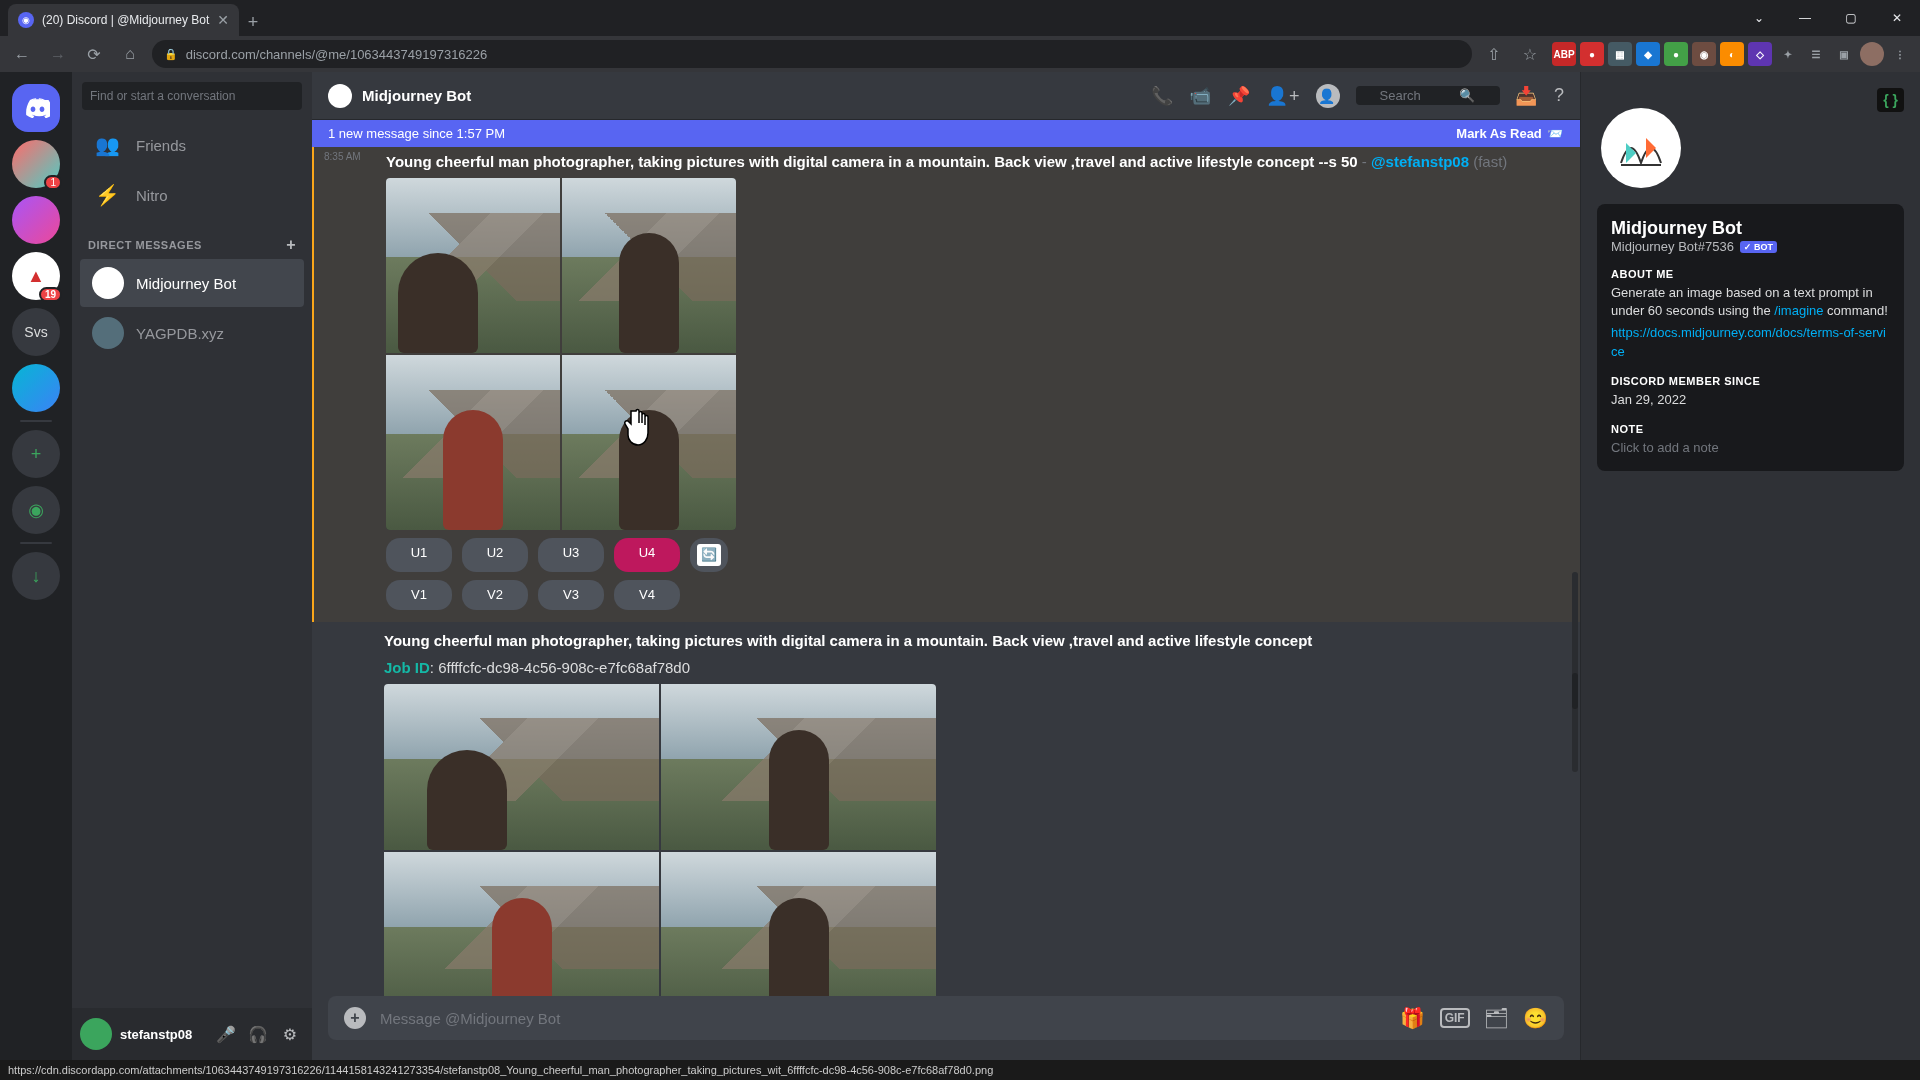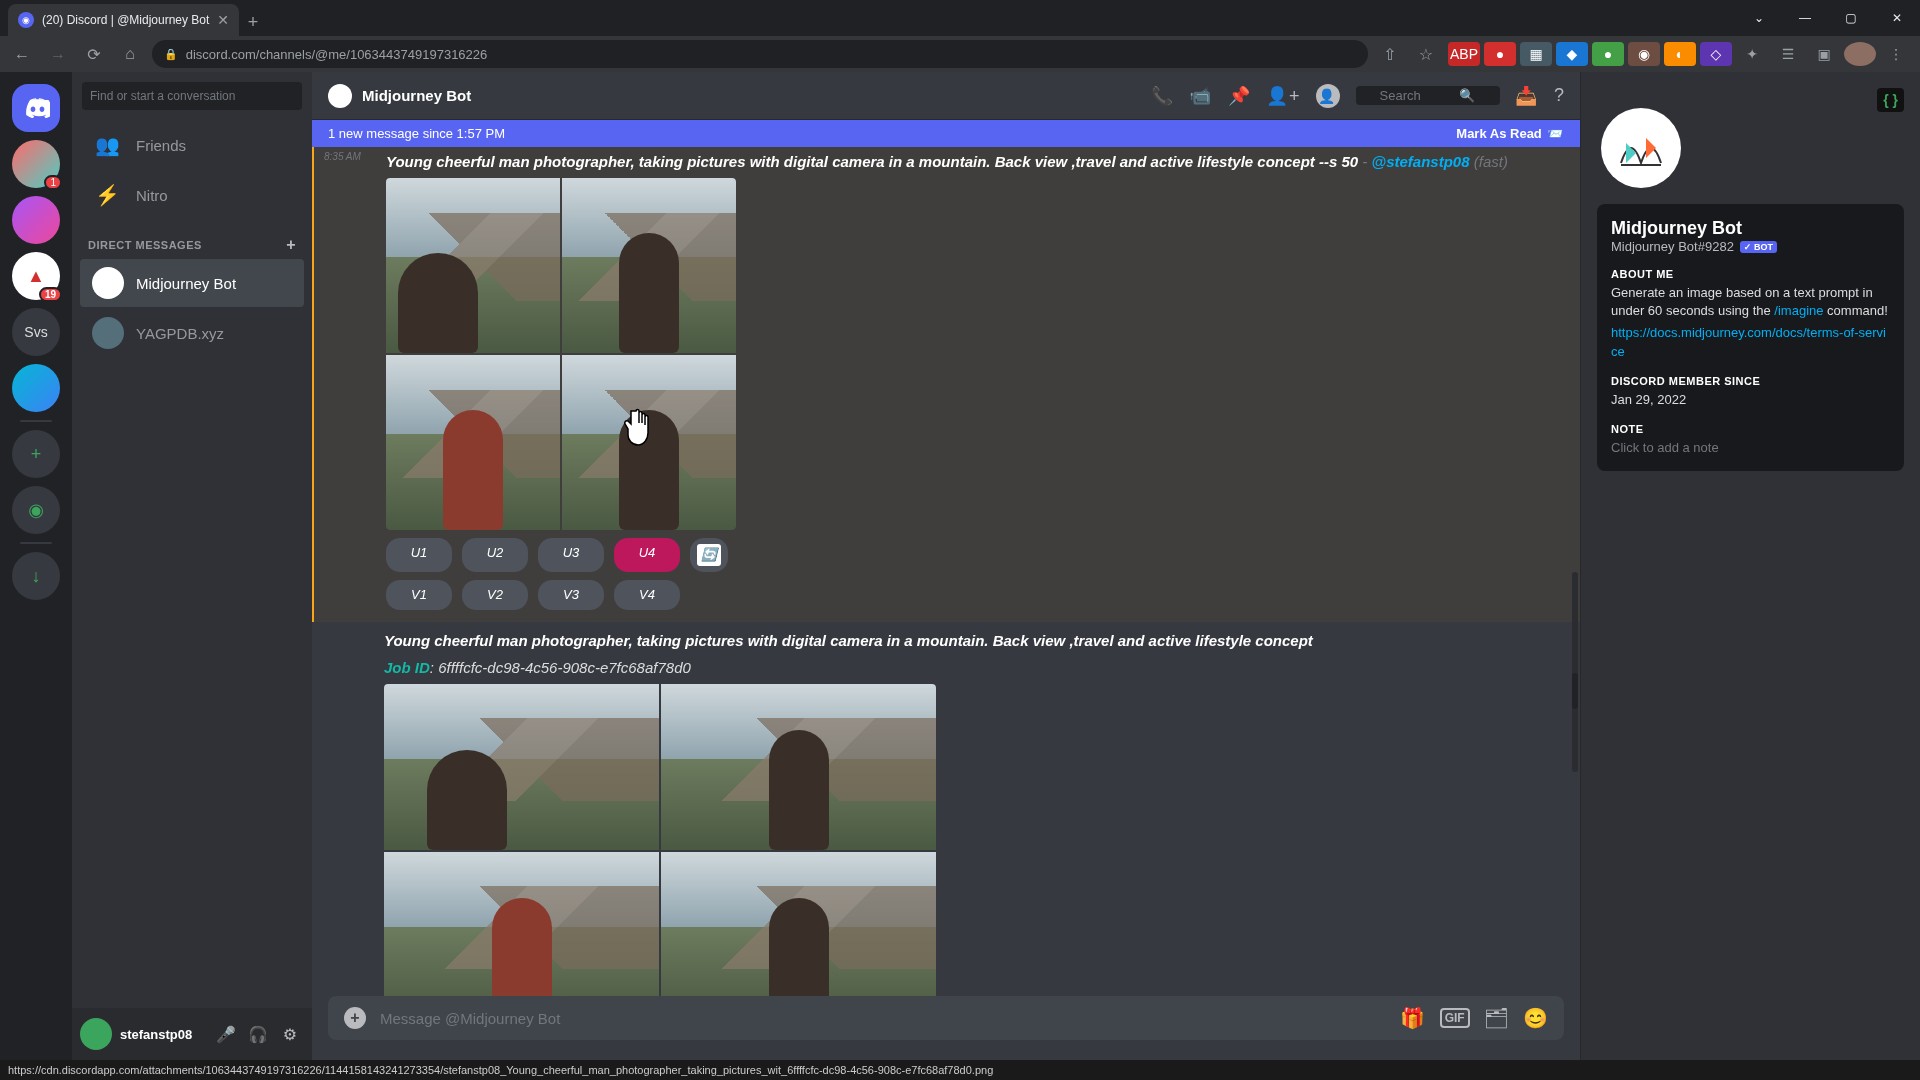--- a/index.html
+++ b/index.html
@@ -12,21 +12,21 @@
 .tab-close { color: #9aa0a6; font-size: 14px; cursor: pointer; }
 .newtab { width: 28px; height: 28px; display: flex; align-items: center; justify-content: center; color: #9aa0a6; font-size: 18px; }
 .win-controls { margin-left: auto; display: flex; }
 .win-btn { width: 46px; height: 36px; display: flex; align-items: center; justify-content: center; color: #e8eaed; font-size: 12px; }
 
 .browser-bar { height: 36px; background: #35363a; display: flex; align-items: center; padding: 0 8px; gap: 8px; }
 .nav-btn { width: 28px; height: 28px; display: flex; align-items: center; justify-content: center; color: #9aa0a6; font-size: 16px; border-radius: 50%; }
 .url-bar { flex: 1; height: 28px; background: #202124; border-radius: 14px; display: flex; align-items: center; padding: 0 12px; color: #9aa0a6; font-size: 13px; gap: 8px; }
 .url-bar .lock { font-size: 11px; }
 .ext-icons { display: flex; gap: 4px; align-items: center; }
-.ext-icon { width: 32px; height: 24px; border-radius: 4px; display: flex; align-items: center; justify-content: center; font-size: 14px; color: #fff; }
+.ext-icon { width: 24px; height: 24px; border-radius: 4px; display: flex; align-items: center; justify-content: center; font-size: 10px; color: #fff; font-weight: bold; }
 
 
 .app { display: flex; height: calc(100% - 72px - 20px); }
 
 
 .server-rail { width: 72px; background: #202225; display: flex; flex-direction: column; align-items: center; padding-top: 12px; gap: 8px; }
 .server-pill { width: 48px; height: 48px; border-radius: 50%; background: #36393f; display: flex; align-items: center; justify-content: center; position: relative; font-size: 18px; color: #dcddde; }
 .server-pill.active { border-radius: 16px; background: #5865f2; }
 .server-pill.active::before { content: ""; position: absolute; left: -16px; top: 4px; width: 4px; height: 40px; background: #fff; border-radius: 0 4px 4px 0; }
 .server-pill.img { background: linear-gradient(135deg,#ff6b6b,#4ecdc4); }
@@ -51,21 +51,21 @@
 .chat { flex: 1; background: #36393f; display: flex; flex-direction: column; min-width: 0; }
 .chat-header { height: 48px; border-bottom: 1px solid #26282c; display: flex; align-items: center; padding: 0 16px; gap: 10px; }
 .chat-header .title { font-weight: 600; color: #fff; font-size: 15px; }
 .header-icons { margin-left: auto; display: flex; gap: 16px; align-items: center; }
 .hicon { color: #b9bbbe; font-size: 18px; }
 .search-box { background: #202225; border-radius: 4px; padding: 2px 24px; display: flex; align-items: center; color: #72767d; font-size: 13px; width: 144px; justify-content: space-between; }
 
 .banner { background: #5865f2; color: #fff; font-size: 13px; padding: 6px 16px; display: flex; align-items: center; font-weight: 500; }
 .banner .mark { margin-left: auto; display: flex; align-items: center; gap: 6px; font-weight: 600; }
 
-.messages { flex: 1; overflow-y: auto; padding: 0 0 0 0; position: relative; font-style: italic; }
+.messages { flex: 1; overflow-y: auto; padding: 0 0 0 0; position: relative; }
 .msg { display: flex; padding: 2px 16px 2px 72px; position: relative; }
 .msg.highlight { background: rgba(250,166,26,0.05); border-left: 2px solid #faa61a; }
 .msg-time { position: absolute; left: 10px; top: 4px; font-size: 10px; color: #72767d; }
 .msg-body { flex: 1; font-size: 15px; line-height: 1.4; }
 .prompt-text { color: #fff; font-weight: 600; }
 .mention { color: #00aff4; font-weight: 600; }
 .meta-gray { color: #72767d; }
 
 .grid-img { display: grid; grid-template-columns: 1fr 1fr; gap: 2px; width: 350px; margin-top: 6px; border-radius: 4px; overflow: hidden; position: relative; }
 .grid-img.large { width: 552px; }
@@ -342,21 +342,21 @@
     <div class="p-avatar">
       <svg width="50" height="50" viewBox="0 0 50 50">
           <path fill="none" stroke="#333" stroke-width="2" d="M5 40 Q15 10 25 40 Q35 10 45 40 M5 42 L45 42"></path>
           <path fill="#ff6b35" d="M30 15 L40 25 L30 35 Z"></path>
           <path fill="#4ecdc4" d="M10 20 L20 30 L10 40 Z"></path>
         </svg>
     </div>
     <div class="p-card">
       <div class="p-name">Midjourney Bot</div>
       <div class="p-tag">
-        <span>Midjourney Bot#9282</span>
+        <span>Midjourney Bot#7536</span>
         <span class="bot-badge">✓ BOT</span>
       </div>
       <div class="p-section-title">ABOUT ME</div>
       <div class="p-text">
         <span>Generate an image based on a text prompt in under 60 seconds using the </span><span class="p-link">/imagine</span><span> command!</span>
       </div>
       <div class="p-text"><a class="p-link" style="word-break:break-all">https://docs.midjourney.com/docs/terms-of-service</a></div>
       <div class="p-section-title">DISCORD MEMBER SINCE</div>
       <div class="p-text">Jan 29, 2022</div>
       <div class="p-section-title">NOTE</div>

